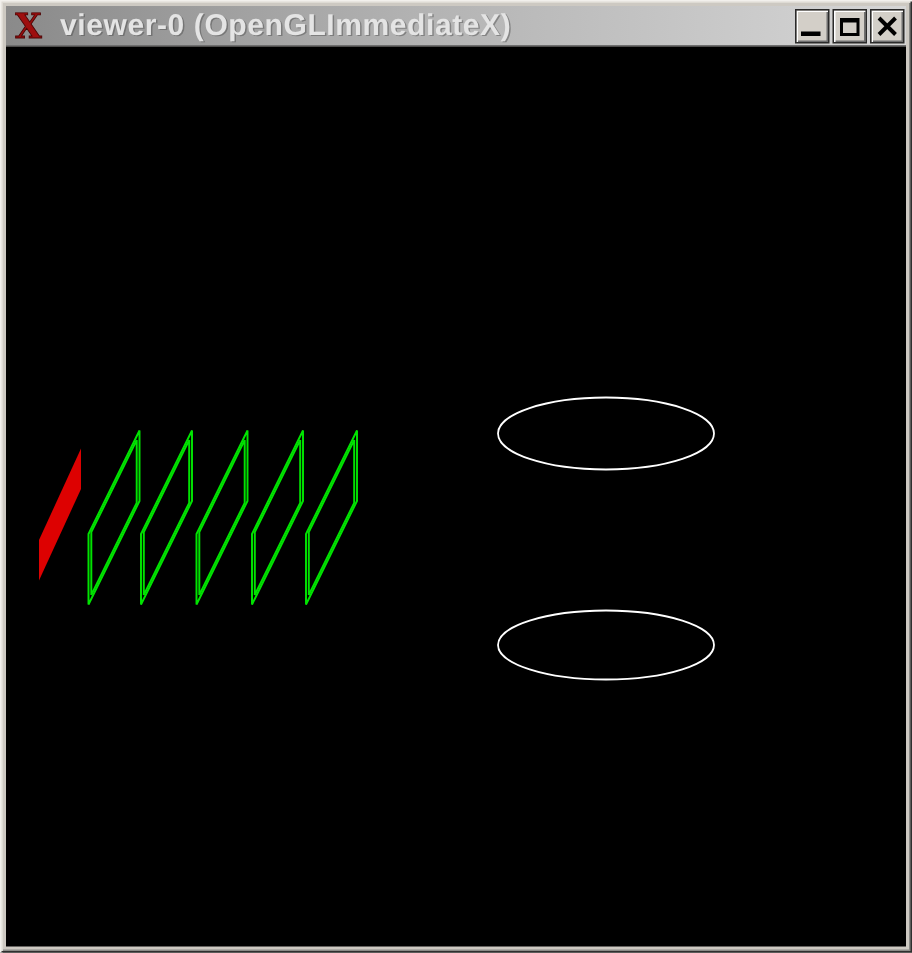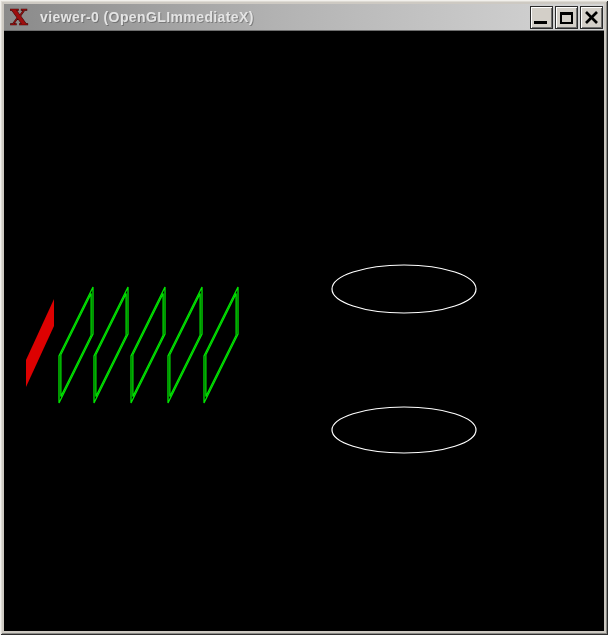--- a/index.html
+++ b/index.html
@@ -18,21 +18,21 @@
   }
   .titlebar{
     position:absolute;left:4px;top:4px;width:600px;height:27px;
     background:linear-gradient(to right,#8a8a8a 0%,#b2b2b2 45%,#d6d6d6 100%);
     display:flex;align-items:center;
     border-bottom:1px solid #6e6e6e;
   }
   .title-icon{margin-left:6px;width:22px;height:20px;flex:0 0 auto;}
   .title-text{
     margin-left:8px;
-    font-size:14px;font-weight:bold;color:#e4e4e4;
+    font-size:20px;font-weight:bold;color:#e4e4e4;
     letter-spacing:.4px;white-space:nowrap;
     text-shadow:1px 1px 0 rgba(70,70,70,.45);
   }
   .controls{margin-left:auto;display:flex;gap:2px;margin-right:1px;margin-top:1px;}
   .ctrl-btn{
     width:23px;height:23px;padding:0;
     background:#d3cfc8;
     border:1px solid #2b2b2b;
     box-shadow:inset 1px 1px 0 #ffffff, inset -1px -1px 0 #6f6f6f;
     position:relative;display:flex;align-items:center;justify-content:center;

